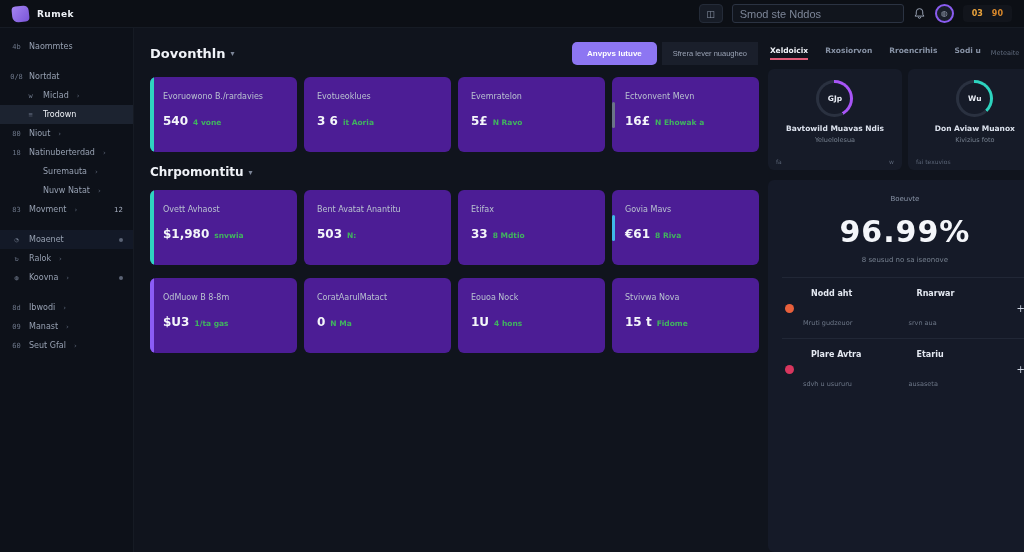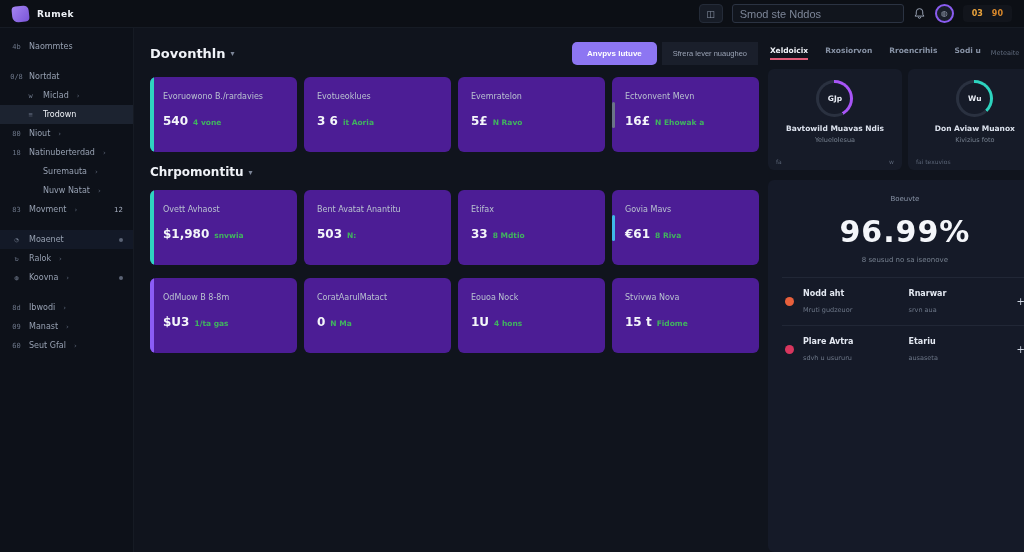--- a/index.html
+++ b/index.html
@@ -61,22 +61,22 @@
   .mini-title{font-size:7.5px;font-weight:bold;color:#dde3ee;margin-top:7px;text-align:center;white-space:nowrap;overflow:hidden;max-width:100%;}
   .mini-sub{font-size:6.5px;color:#76808f;margin-top:3px;}
   .mini-foot{margin-top:auto;width:100%;display:flex;justify-content:space-between;font-size:6px;color:#5a6476;}
   .stat-panel{margin-top:10px;background:#151a28;border-radius:6px;padding:15px 14px 8px;flex:1;display:flex;flex-direction:column;}
   .stat-label{text-align:center;font-size:7px;color:#8893a6;}
   .stat-value{text-align:center;font-size:30px;font-weight:bold;color:#f4f6fa;margin:11px 0 7px;letter-spacing:1px;}
   .stat-sub{text-align:center;font-size:7px;color:#76808f;margin-bottom:13px;}
   .stat-row{display:flex;align-items:center;padding:11px 3px;border-top:1px solid #212736;}
   .dot{width:9px;height:9px;border-radius:50%;margin-right:9px;flex-shrink:0;}
   .sr-col{width:44%;}
-  .sr-name{font-size:8px;font-weight:bold;color:#e4e9f2;}
-  .sr-sub{font-size:6.5px;color:#6d7788;margin-top:8px;}
+  .sr-name{font-size:8px;font-weight:bold;color:#e4e9f2;margin-left:8px;}
+  .sr-sub{font-size:6.5px;color:#6d7788;margin-top:21px;}
   .sr-plus{color:#cdd4e0;font-size:10px;margin-left:auto;cursor:pointer;}
   
   .chart-panel{position:relative;margin:5px 8px 0 16px;background:#131722;border-radius:3px;flex:1;padding:13px 14px 4px 22px;}
   .chart-accent{position:absolute;left:0;top:0;bottom:0;width:4px;background:#e0503a;border-radius:3px;}
   .chart-title-row{display:flex;gap:6px;margin-bottom:8px;padding-left:24px;}
   .chart-title{font-size:7.5px;font-weight:bold;color:#c3cad8;}
   .chart-svg{display:block;width:100%;height:96px;}
   .ticks{display:flex;justify-content:space-between;font-size:6px;color:#5a6476;padding:3px 2px 0;}
   .footnote{font-size:6px;color:#4c5566;margin-top:5px;margin-left:2px;}
 </style>

